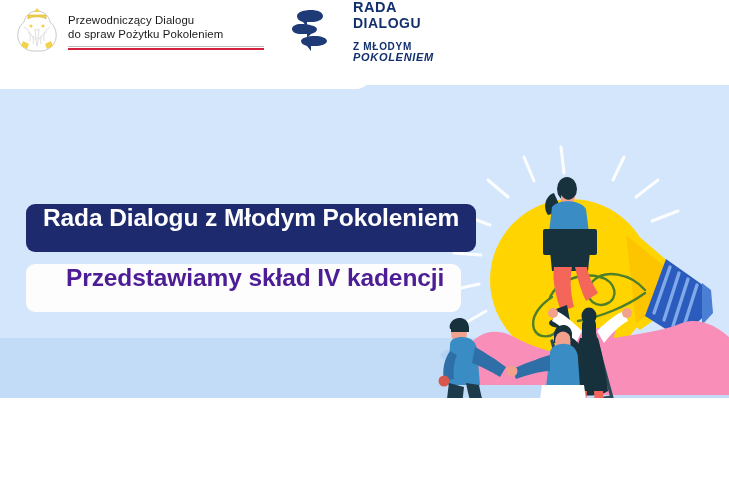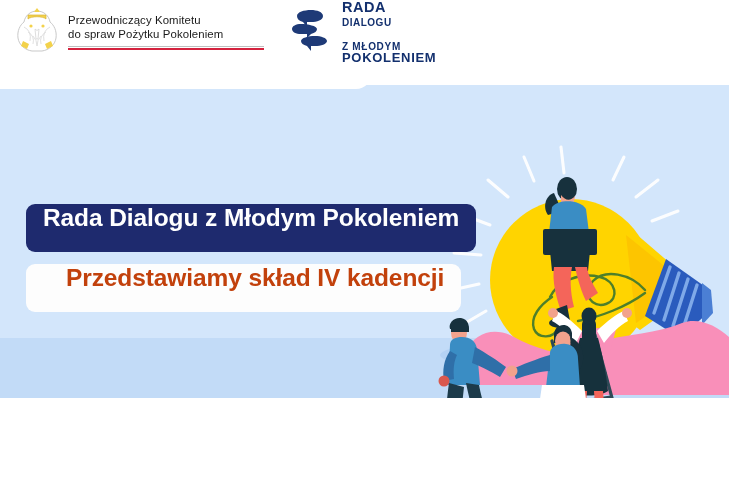--- a/index.html
+++ b/index.html
@@ -66,29 +66,29 @@
     letter-spacing:0.1px;
     white-space:nowrap;
   }
   .gov-rule{
     margin-top:4px;
     width:196px; height:3px;
     background:linear-gradient(to bottom,#ffffff 0 1px,#d4213d 1px 3px);
     border-top:1px solid #bfbfbf;
   }
   .rd-logo{
-    display:flex; align-items:center; gap:7px;
+    display:flex; align-items:center; gap:18px;
     margin-left:27px;
   }
   .rd-mark{ width:44px; height:48px; flex:0 0 auto;}
   .rd-words{ color:#13306e; }
   .rd-l1{ font-size:14.5px; font-weight:bold; letter-spacing:0.5px; line-height:14.5px;}
-  .rd-l2{ font-size:10px; font-weight:bold; letter-spacing:0.5px; line-height:16px;}
+  .rd-l2{ font-size:14px; font-weight:bold; letter-spacing:0.5px; line-height:16px;}
   .rd-l3{ font-size:10px; font-weight:bold; letter-spacing:0.7px; line-height:11px; margin-top:10px;}
-  .rd-l4{ font-size:13px; font-weight:bold; letter-spacing:0.7px; line-height:11px;}
+  .rd-l4{ font-size:11px; font-weight:bold; letter-spacing:0.7px; line-height:11px;font-style:italic;}
 
   
   .pill{
     position:absolute;
     display:flex; 
     padding:0 17px;
     z-index:5;
     white-space:nowrap;
   }
   .pill-primary{
@@ -97,21 +97,21 @@
     border-radius:9px;
     color:#ffffff;
     font-size:24.5px;
     font-weight:bold;
     letter-spacing:-0.1px;
   }
   .pill-secondary{
     left:26px; top:264px; height:48px;
     background:#fdfdfd;
     border-radius:9px;
-    color:#c2410c;
+    color:#4c1d95;
     font-size:24.5px;
     font-weight:bold;
     letter-spacing:-0.1px;
     padding-left:40px;
   }
 
   
   .art{
     position:absolute;
     left:430px; top:0px;
@@ -269,21 +269,21 @@
               <path d="M36 22 q-8 4 -6 14"></path>
               <path d="M14 27 q7 4 5 12"></path>
               <path d="M32 27 q-7 4 -5 12"></path>
               <path d="M19 31 q4 4 4 10"></path>
               <path d="M27 31 q-4 4 -4 10"></path>
             </g>
             <path d="M21 24 q2 3 4 0 l-1 10 h-2 z" fill="#ffffff" stroke="#d0d0d0" stroke-width="0.7"></path>
           </g>
         </svg>
         <div class="gov-text-wrap">
-          <div class="gov-text">Przewodniczący Komitetu</div>
+          <div class="gov-text">Przewodniczący Dialogu</div>
           <div class="gov-text">do spraw Pożytku Pokoleniem</div>
           <div class="gov-rule"></div>
         </div>
       </div>
 
       <div class="rd-logo">
         <svg class="rd-mark" viewBox="0 0 44 48" xmlns="http://www.w3.org/2000/svg">
           <g fill="#1e3a77">
             <path d="M20 3 C26 3, 32 5, 32 9 C32 13, 26 15, 20 15 L16 15 L16 20 L12 15 C8 14, 6 12, 6 9 C6 5, 13 3, 20 3 Z"></path>
             <path d="M10 17 C5 17, 1 19, 1 22 C1 25, 5 27, 10 27 L16 27 L16 31 L20 27 C24 26, 26 24, 26 22 C26 19, 17 17, 10 17 Z"></path>

